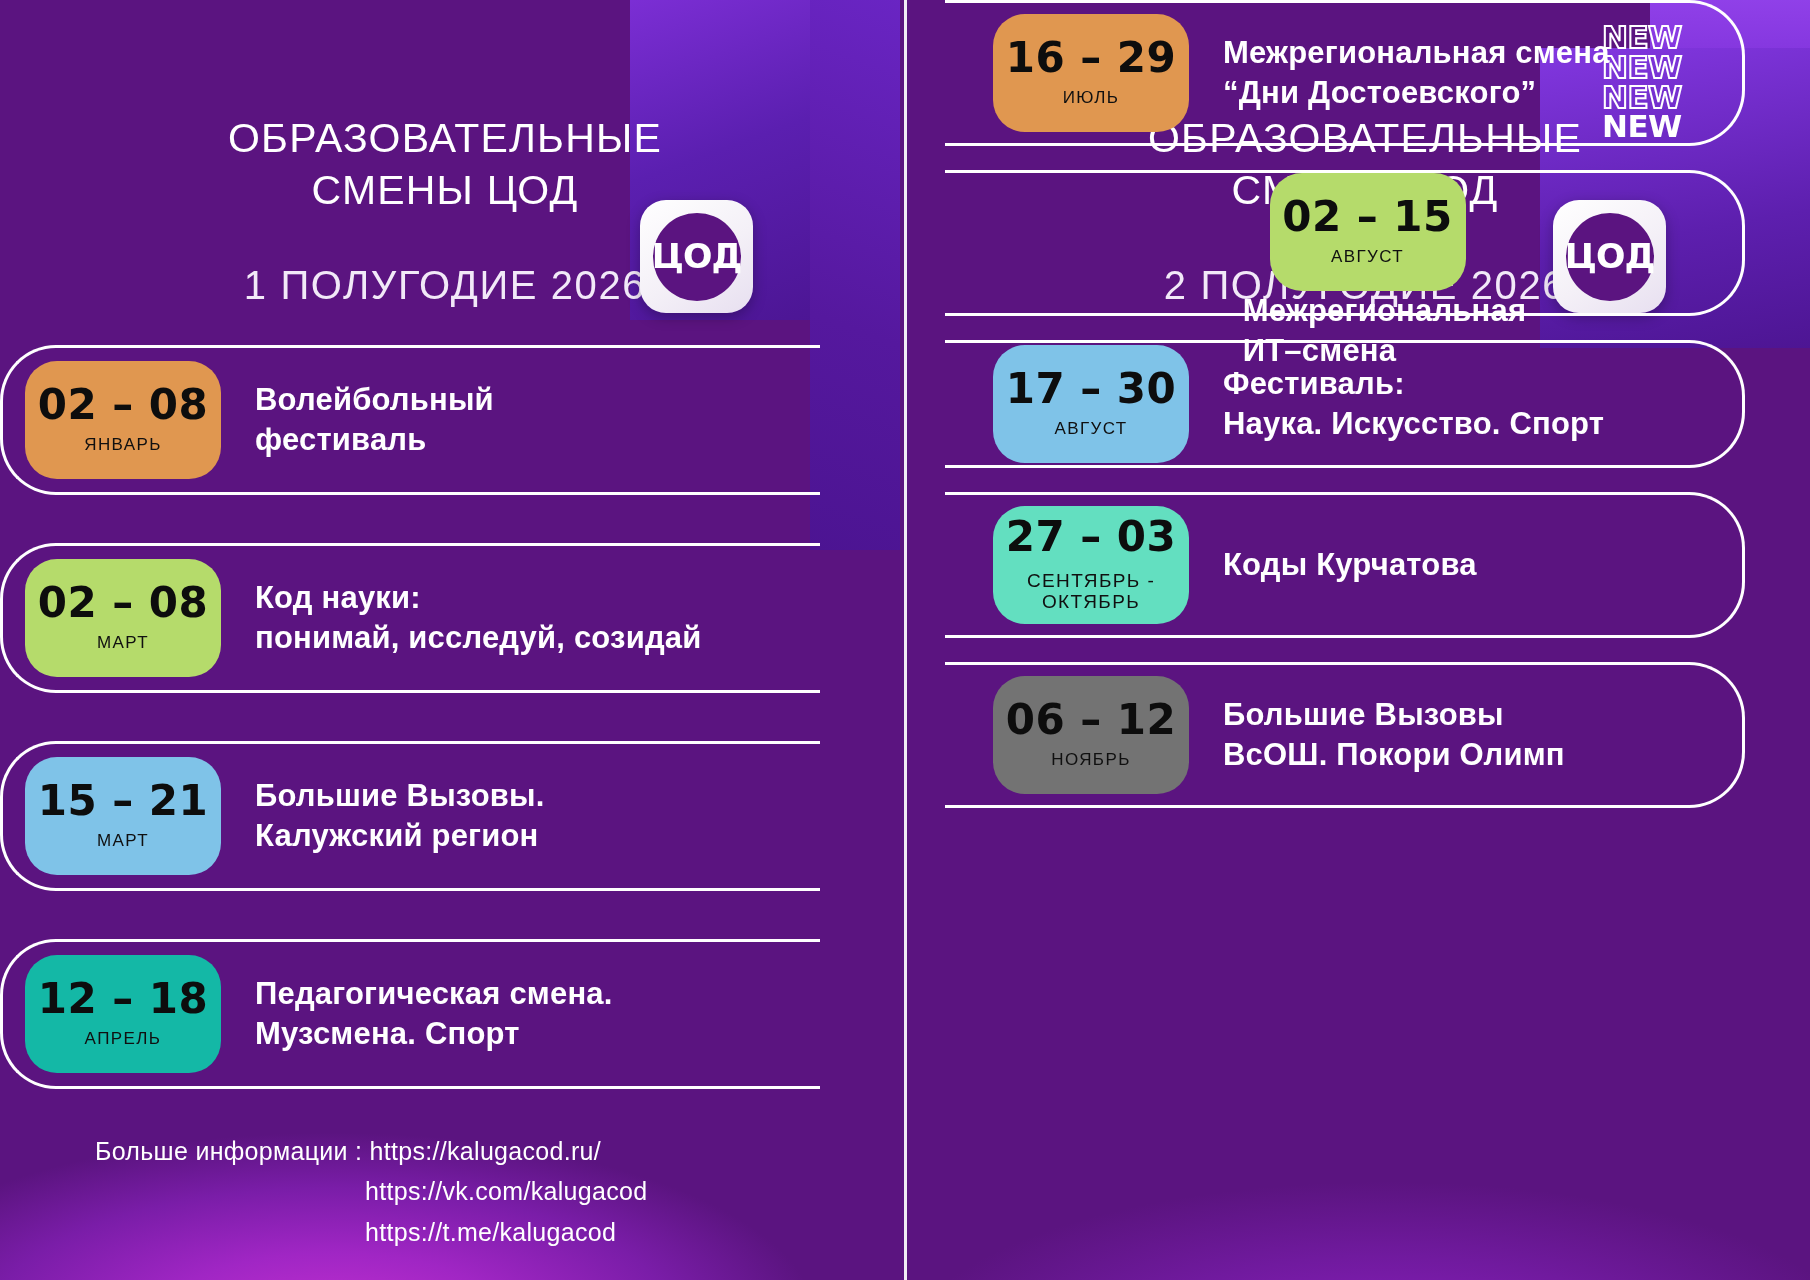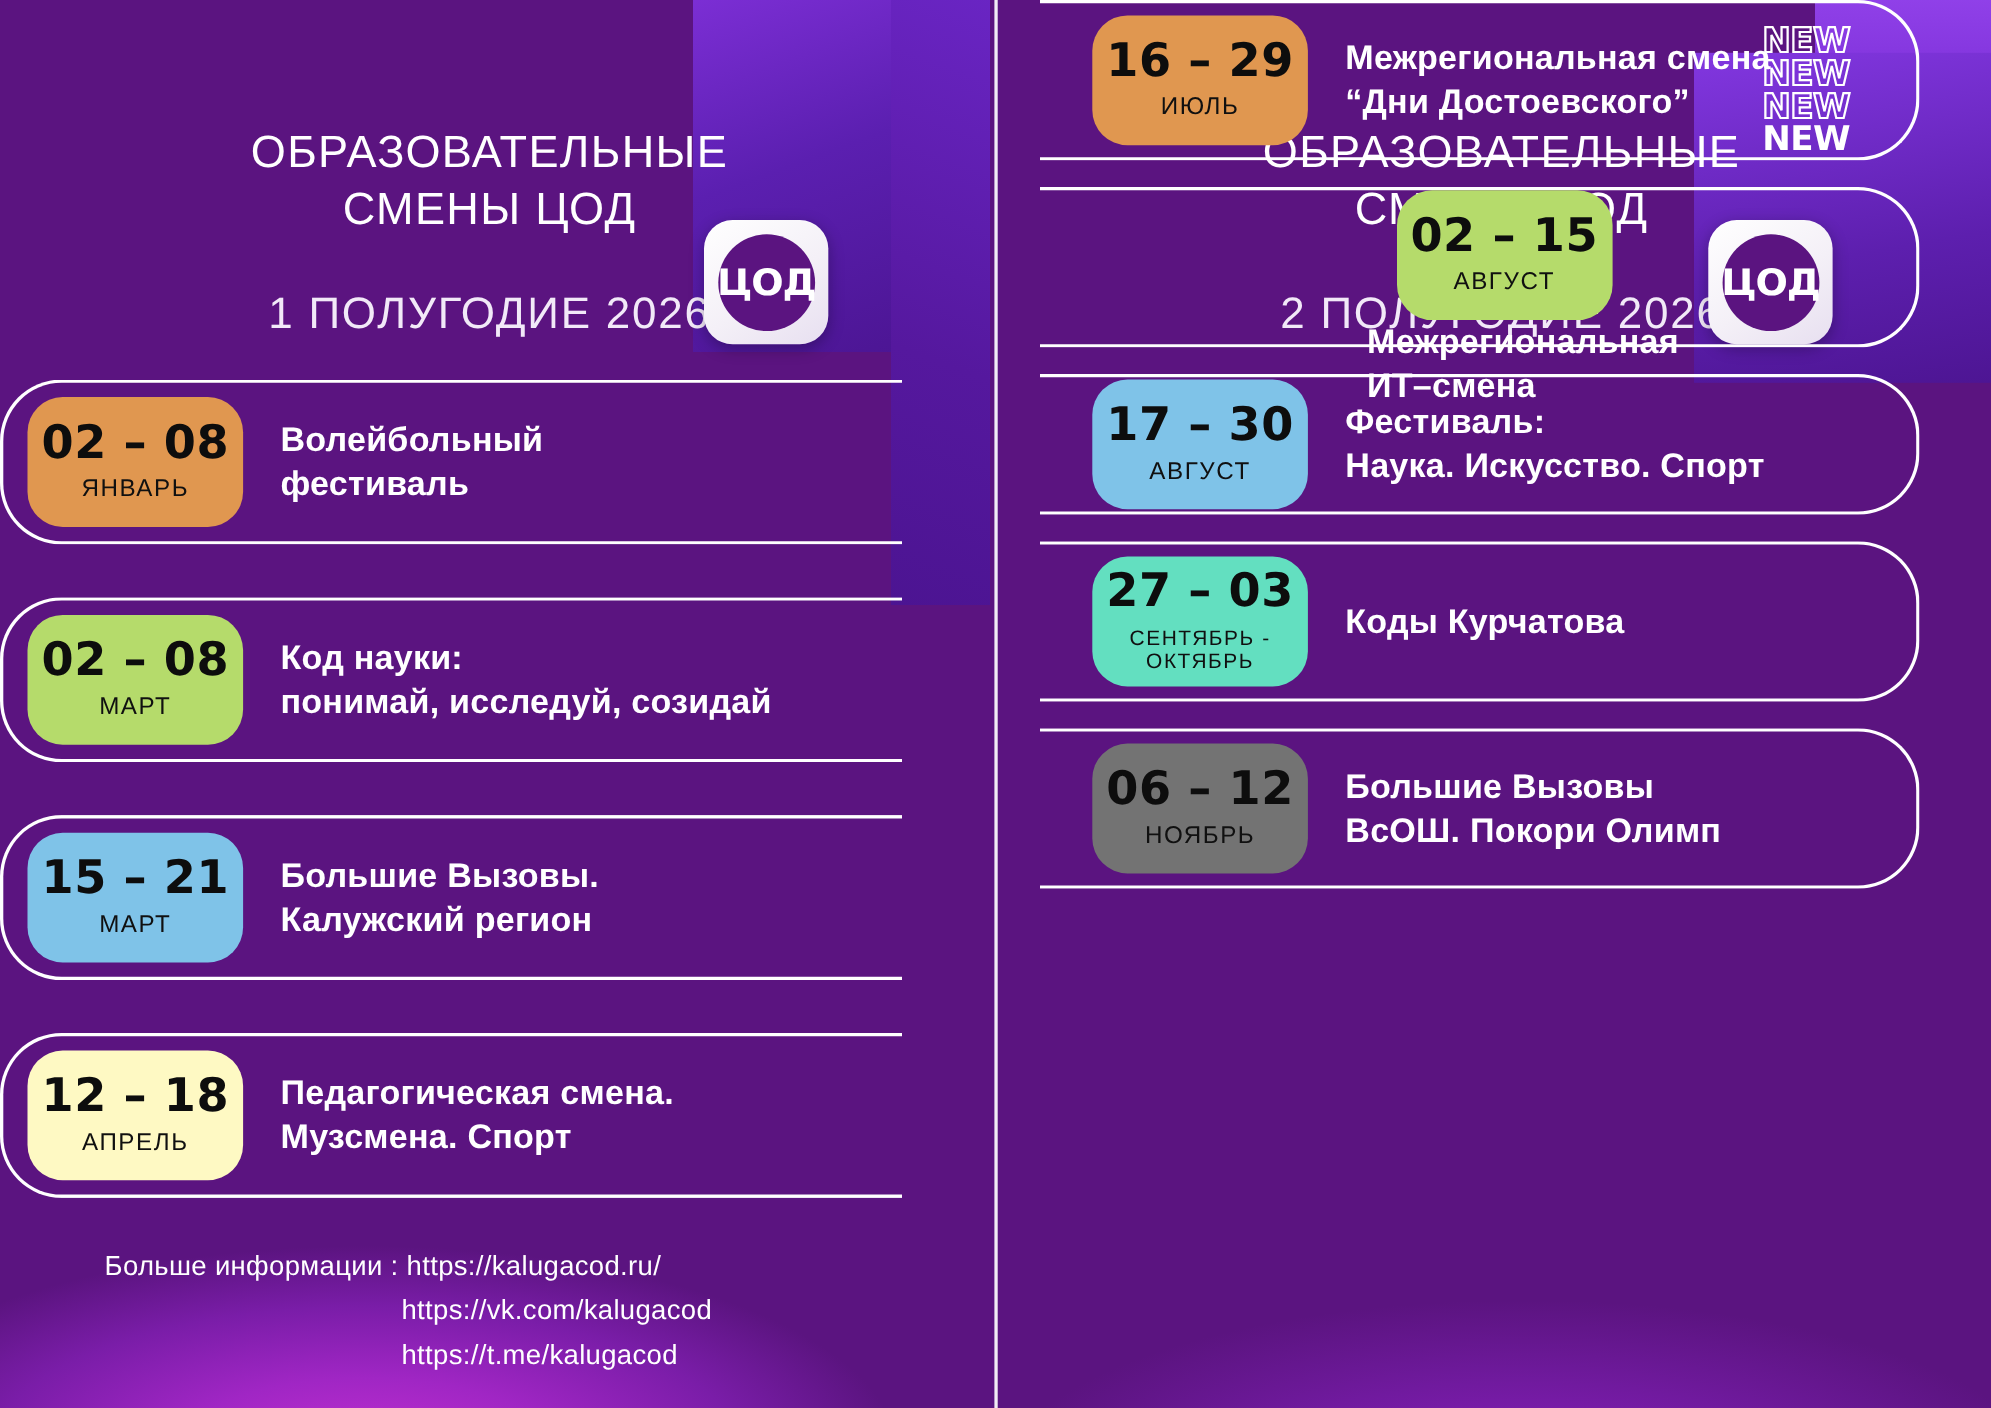--- a/index.html
+++ b/index.html
@@ -174,21 +174,21 @@
     font-family: "DejaVu Sans", sans-serif;
     font-weight: 700;
     font-size: 42px;
     line-height: 1;
     color: #0d0d0d;
     letter-spacing: 0.5px;
     white-space: nowrap;
   }
   .date-month {
     margin-top: 9px;
-    font-size: 22px;
+    font-size: 17px;
     letter-spacing: 1.4px;
     color: #101010;
     text-transform: uppercase;
     text-align: center;
     line-height: 1.12;
     white-space: pre-line;
   }
   .date-month.two-line { font-size: 19px; margin-top: 12px; text-align: center; }
 
   .event-title {
@@ -291,21 +291,21 @@
         <div class="row">
           <div class="date-badge" style="background: rgb(127, 195, 232);">
             <div class="date-range">15 – 21</div>
             <div class="date-month">МАРТ</div>
           </div>
           <div class="event-title">Большие Вызовы.
 Калужский регион</div>
         </div>
 
         <div class="row">
-          <div class="date-badge" style="background: #fef9c3;">
+          <div class="date-badge" style="background: #14b8a6;">
             <div class="date-range">12 – 18</div>
             <div class="date-month">АПРЕЛЬ</div>
           </div>
           <div class="event-title">Педагогическая смена.
 Музсмена. Спорт</div>
         </div>
 
       </div>
 
       <div class="footer">

